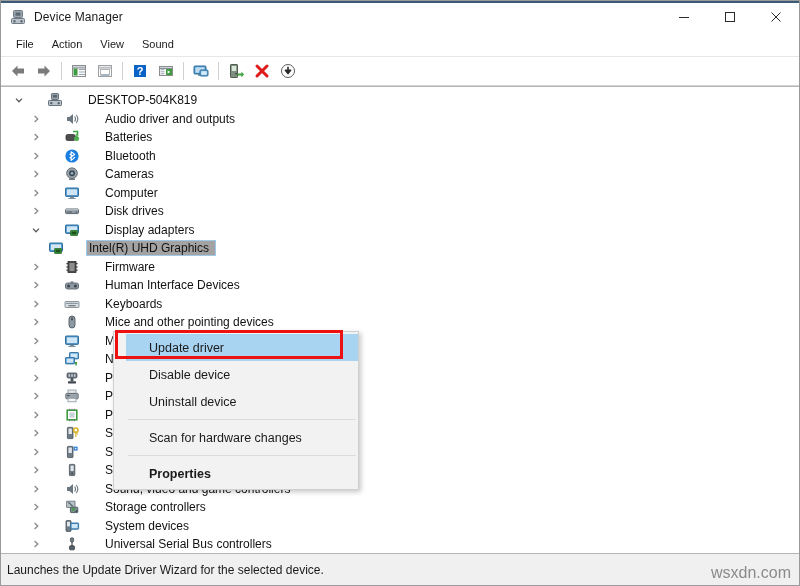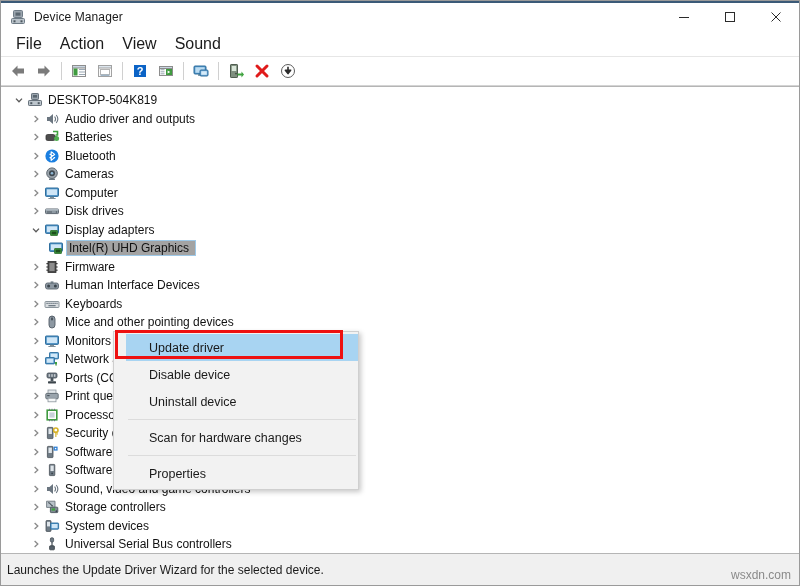--- a/index.html
+++ b/index.html
@@ -76,21 +76,21 @@
   .menubar {
     height: 23px;
     min-height: 23px;
     background: #ffffff;
     display: flex;
     align-items: center;
     padding-left: 6px;
     border-bottom: 1px solid #e6e6e6;
   }
   .menu-item {
-    font-size: 16px;
+    font-size: 11px;
     color: #1b1b1b;
     padding: 3px 9px 4px 9px;
     cursor: default;
   }
 
   
   .toolbar {
     height: 28px;
     min-height: 28px;
     background: #ffffff;
@@ -133,20 +133,21 @@
   }
   .tree-row {
     height: 18.5px;
     display: flex;
     align-items: center;
     font-size: 12px;
     color: #111111;
     white-space: nowrap;
     cursor: default;
     position: relative;
+    gap: 20px;
   }
   .tree-row .twisty {
     width: 16px;
     height: 16px;
     display: flex;
     align-items: center;
     justify-content: center;
     flex: none;
   }
   .tree-row .ticon {
@@ -184,21 +185,21 @@
     display: flex;
     align-items: center;
     padding-left: 23px;
     font-size: 12.5px;
     color: #1a1a1a;
     cursor: default;
   }
   .ctx-item.highlight {
     background: #a8d4f2;
   }
-  .ctx-item.bold { font-weight: normal; }
+  .ctx-item.bold { font-weight: bold; }
   .ctx-sep {
     height: 1px;
     background: #dcdcdc;
     margin: 4px 2px 4px 2px;
   }
   .ctx-redbox {
     position: absolute;
     left: 114px;
     top: 243px;
     width: 228px;
@@ -221,21 +222,21 @@
   }
   .status-text {
     font-size: 12px;
     color: #1a1a1a;
     padding-left: 6px;
   }
   .watermark {
     position: absolute;
     right: 8px;
     bottom: 3px;
-    font-size: 12px;
+    font-size: 16px;
     color: #8a8a8a;
   }
 
   
   .ic { display:block; }
 </style>
 </head>
 <body>
 
 <div class="window">

